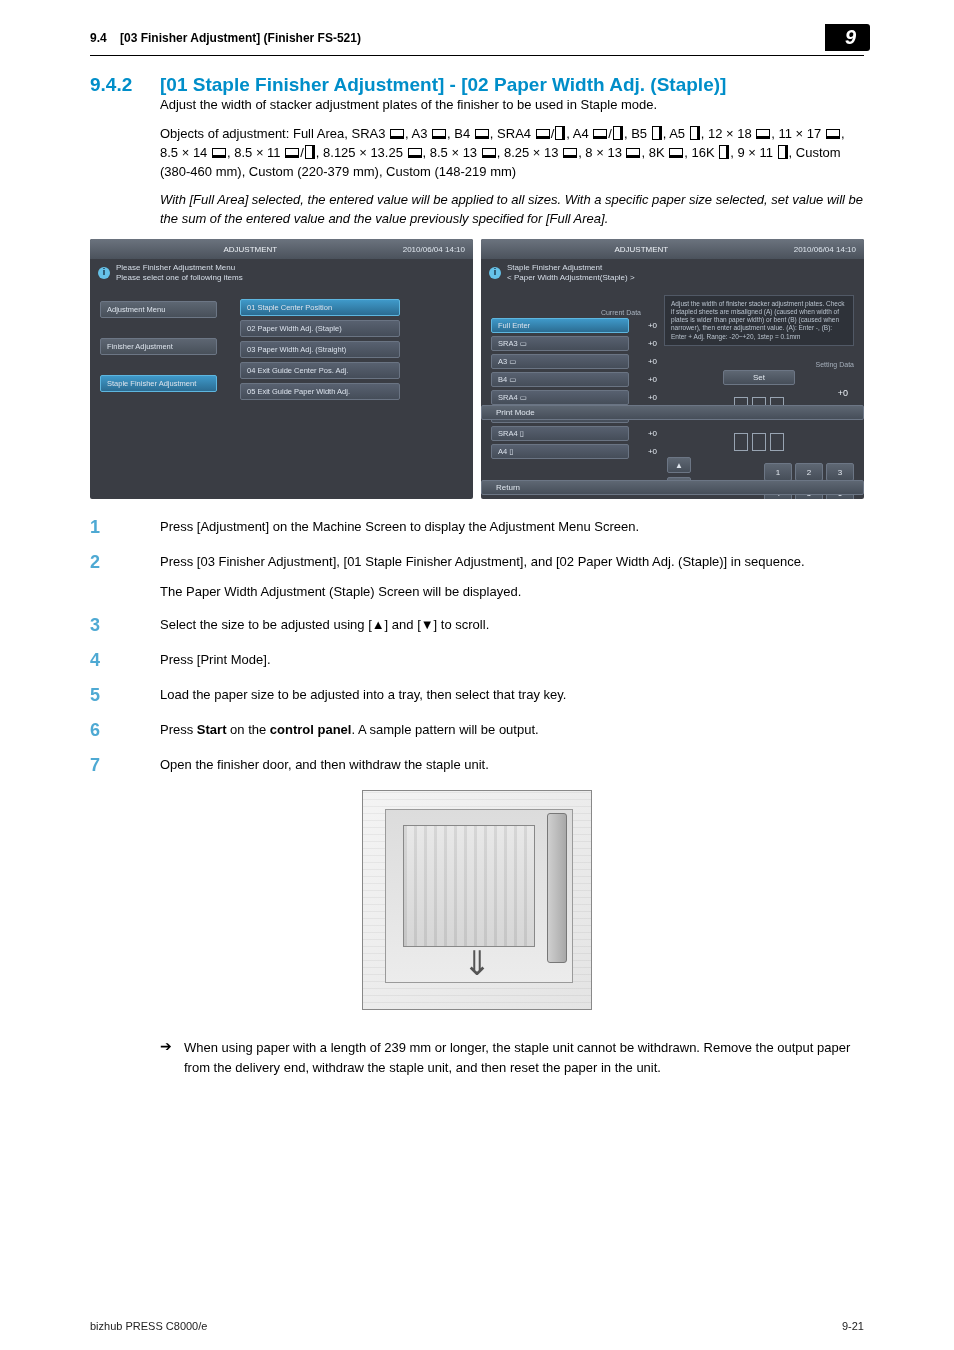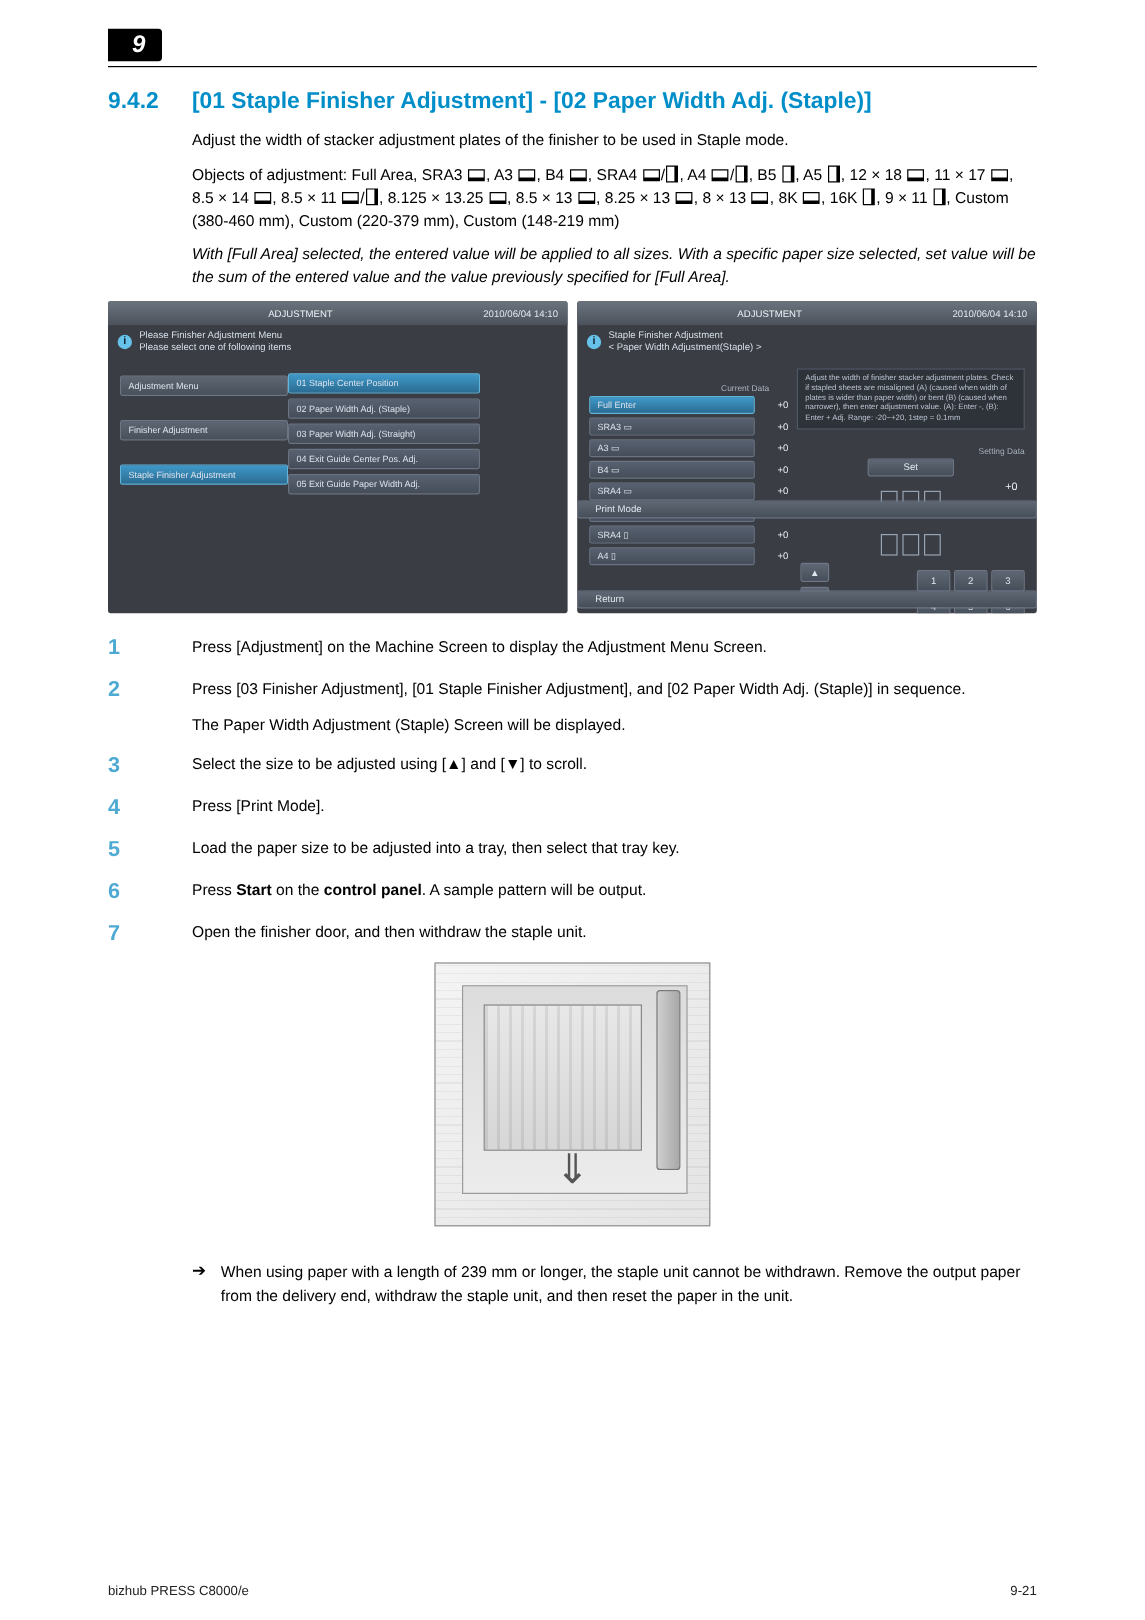--- a/index.html
+++ b/index.html
@@ -25,42 +25,42 @@
   .topbar-left { font-size: 12px; font-weight: bold; flex: 1; }
   .chapter-badge {
     background: #000; color: #fff; font-size: 20px; font-weight: bold;
     padding: 2px 14px 2px 20px; margin-right:-6px;
     border-radius: 0 3px 3px 0;
     font-style: italic;
   }
   .indent { padding-left: 70px; }
   .h2 {
     color: #008ec9; font-size: 19px; font-weight: bold;
-    margin-bottom: 12px; display:flex;
+    margin-bottom: 0; display:flex;
   }
   .h2-num { width: 70px; flex-shrink:0; }
   .intro p { margin-bottom: 10px; line-height: 1.45; }
   .notice-title { font-style: italic; font-weight: bold; margin-top:6px; }
   .notice-body { font-style: italic; line-height:1.45; margin-bottom: 14px; }
   .orient-icon {
     display:inline-block; width:14px; height:10px;
     border:1px solid #000; border-bottom-width:3px;
     margin: 0 1px; vertical-align: -1px;
   }
   .orient-icon.port { width:10px; height:14px; border-right-width:3px; border-bottom-width:1px; vertical-align:-2px;}
   .shots { display:flex; gap:8px; margin: 8px 0 18px 0; }
   .shot { flex:1; background:#3a3d44; border-radius:2px; height:260px; overflow:hidden; position:relative; font-size:8px; color:#c8d0da; }
   .shot-top { background: linear-gradient(#6b737e,#4b525c); height:20px; display:flex; align-items:center; justify-content:space-between; padding:0 8px; }
   .shot-top .t1 { font-size:8px; color:#eef2f7;}
   .shot-top .t2 { font-size:8px; color:#dfe6ee;}
   .shot-sub { display:flex; align-items:center; gap:6px; padding:4px 8px; color:#d6dee8; font-size:8px; line-height:1.2;}
   .icircle { width:12px;height:12px;border-radius:50%;background:#66c2e8;color:#102030;display:flex;align-items:center;justify-content:center;font-weight:bold;font-size:9px;}
   .shot-body { position:absolute; left:0; right:0; top:56px; bottom:18px; padding:6px 10px; }
   .breadcrumb-col { display:flex; flex-direction:column; gap:6px;}
-  .crumb { width:140px; background:linear-gradient(#5d6672,#48505a); border:1px solid #6c7685; border-radius:2px; padding:3px 6px; font-size:7.5px; color:#dce3ec;}
+  .crumb { width:117px; background:linear-gradient(#5d6672,#48505a); border:1px solid #6c7685; border-radius:2px; padding:3px 6px; font-size:7.5px; color:#dce3ec;}
   .crumb.active { background: linear-gradient(#3f99c9,#2b6c92); border-color:#5eb6df; }
   .crumb-arrow { color:#7d8894; text-align:center; font-size:9px; line-height:8px;}
   .opt-col { position:absolute; left:150px; top:4px; display:flex; flex-direction:column; gap:4px;}
   .opt { width:160px; background:linear-gradient(#586170,#454d59); border:1px solid #6a7483; border-radius:2px; padding:3px 6px; font-size:7.5px; color:#dbe2ec;}
   .opt.sel { background:linear-gradient(#3f99c9,#2b6c92); border-color:#5eb6df;}
   .shot-foot { position:absolute; bottom:4px; left:0; right:0; display:flex; justify-content:space-between; padding:0 10px;}
   .gbtn { background:linear-gradient(#5e6773,#464e59); border:1px solid #6c7685; border-radius:2px; padding:2px 14px; font-size:8px; color:#dfe6ee;}
   
   .size-list { position:absolute; left:10px; top:14px; width:170px;}
   .size-row { display:flex; align-items:center; margin-bottom:3px;}
@@ -112,20 +112,24 @@
   .illus .arr{ position:absolute; left:50%; bottom:26px; transform:translateX(-50%); font-size:34px; color:#555;}
   .footer { position:absolute; bottom:18px; left:90px; right:90px; display:flex; justify-content:space-between; font-size:11px; color:#222;}
   strong.b { font-weight:bold; }
 </style>
 </head>
 <body>
 
 <div class="page">
 
   <div class="topbar">
+    <div class="topbar-left">
+      <span>9.4</span>&nbsp;&nbsp;&nbsp;
+      <span>[03 Finisher Adjustment] (Finisher FS-521)</span>
+    </div>
     <div class="chapter-badge">9</div>
   </div>
 
   <div class="h2">
     <span class="h2-num">9.4.2</span>
     <span>[01 Staple Finisher Adjustment] - [02 Paper Width Adj. (Staple)]</span>
   </div>
 
   <div class="indent intro">
     <p>Adjust the width of stacker adjustment plates of the finisher to be used in Staple mode.</p>

